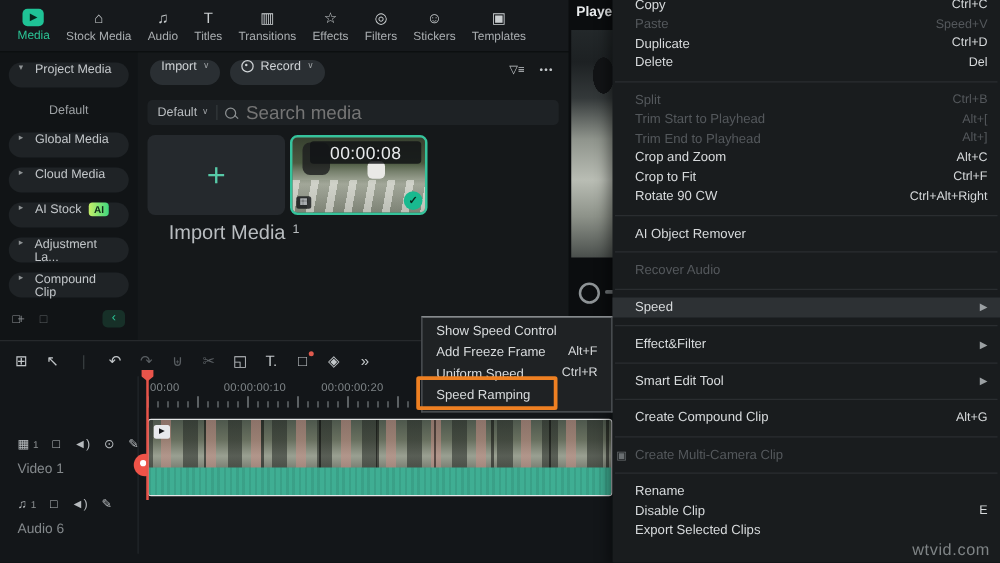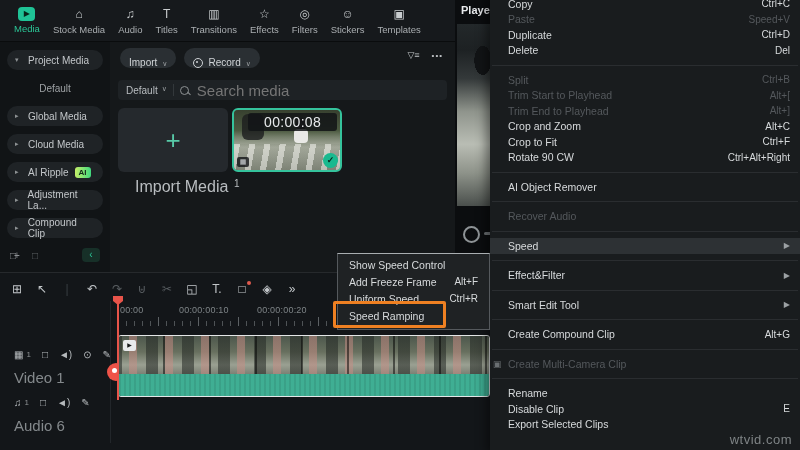--- a/index.html
+++ b/index.html
@@ -13,34 +13,34 @@
           border-bottom:1px solid #0a0c0d}
   .tab{display:flex;flex-direction:column;align-items:center;gap:2px;font-size:9.5px;color:#aaaeb1;cursor:default}
   .tab .ticon{font-size:12px;height:15px;line-height:15px;color:#c9cdcf}
   .tab.active{color:#2bc596}
   .tab.active .ticon{background:#1fc396;color:#07241a;width:17px;height:14px;border-radius:4px;
                      font-size:8px;text-align:center;line-height:14px}
 
   
   #sidebar{position:absolute;left:0;top:42px;width:110px;height:230px;background:#111416;box-sizing:border-box;padding-top:8px}
   .side-pill{margin:0 7px 8px;height:20px;background:#1f2326;border-radius:10px;display:flex;
-             align-items:center;font-size:10px;color:#c3c7ca;padding:0 8px;gap:6px;box-sizing:border-box}
+             align-items:flex-start;font-size:10px;color:#c3c7ca;padding:0 8px;gap:6px;box-sizing:border-box}
   .side-plain{margin:0 7px 8px;height:20px;display:flex;align-items:center;justify-content:center;
               font-size:10px;color:#9da1a4}
   .chev{font-size:7px;color:#8d9193;width:7px}
   .ai-badge{background:linear-gradient(90deg,#c6ef68,#3fd87e);color:#10291a;font-size:8px;font-weight:bold;
             padding:0 4px;border-radius:3px;height:11px;line-height:11px}
   #side-bottom{position:absolute;left:0;top:206px;width:110px;display:flex;align-items:center;
                padding:0 10px;gap:14px;color:#8c9093;font-size:11px;box-sizing:border-box}
   #collapse-btn{margin-left:auto;width:18px;height:14px;background:#173028;color:#2bc596;border-radius:4px;
                 font-size:10px;line-height:13px;text-align:center}
 
   
   #mediapanel{position:absolute;left:110px;top:42px;width:345px;height:230px;background:#15181a}
-  .pill-btn{height:20px;background:#2a2f33;border-radius:10px;display:flex;align-items:flex-end;
+  .pill-btn{height:20px;background:#2a2f33;border-radius:10px;display:flex;align-items:flex-start;
             gap:5px;font-size:10px;color:#cfd3d6;padding:0 9px;box-sizing:border-box}
   .pill-chev{font-size:7px;color:#9a9ea1}
   .rec-dot{width:8px;height:8px;border:1.5px solid #cfd3d6;border-radius:50%;display:inline-block;position:relative}
   .rec-dot::after{content:"";position:absolute;left:1.5px;top:1.5px;width:2px;height:2px;background:#cfd3d6;border-radius:50%}
   #panel-actions{position:absolute;right:12px;top:8px;display:flex;gap:12px;align-items:center;color:#c2c6c9;font-size:10px}
   #searchbar{position:absolute;left:8px;right:8px;top:38px;height:20px;background:#1e2225;border-radius:4px;
              display:flex;align-items:center;font-size:10px;color:#b9bdc0;padding:0 8px;gap:6px}
   .vdiv{width:1px;height:12px;background:#33383b}
   .mag{width:7px;height:7px;border:1.2px solid #8d9193;border-radius:50%;position:relative;display:inline-block}
   .mag::after{content:"";position:absolute;width:4px;height:1.2px;background:#8d9193;transform:rotate(45deg);right:-3px;bottom:-1px}
@@ -86,21 +86,21 @@
   .tli.reddot::after{content:"";position:absolute;right:-2px;top:-1px;width:4px;height:4px;background:#e05a4e;border-radius:50%}
   #ruler{position:absolute;left:110px;right:0;top:30px;height:26px}
   .rlabel{position:absolute;top:2px;font-size:9px;color:#7e8487;letter-spacing:.2px}
   #ticks-minor{position:absolute;left:8px;right:0;bottom:3px;height:5px;
      background:repeating-linear-gradient(90deg,#4e5356 0 1px,transparent 1px 8px)}
   #ticks-major{position:absolute;left:8px;right:0;bottom:3px;height:9px;
      background:repeating-linear-gradient(90deg,#5c6164 0 1px,transparent 1px 40px)}
   #track-divider{position:absolute;left:110px;top:28px;bottom:8px;width:1px;background:#22262a}
   .trackhead{position:absolute;left:14px;display:flex;gap:11px;align-items:center;font-size:10px;color:#b6babd}
   .trackhead .suffix{font-size:8px;color:#8d9193;margin-left:-8px}
-  .tracklabel{position:absolute;left:14px;font-size:15px;color:#84898c}
+  .tracklabel{position:absolute;left:14px;font-size:11px;color:#84898c}
   #video-clip{position:absolute;left:118px;top:62px;width:372px;height:62px;border:1px solid #e4e6e7;border-radius:3px;
               overflow:hidden;background:#2a2e30;z-index:2;box-sizing:border-box}
   #clip-thumbs{position:absolute;left:0;right:0;top:0;height:40px;
      background:repeating-linear-gradient(90deg,transparent 0 44px,rgba(0,0,0,.5) 44px 46px),
                 repeating-linear-gradient(90deg,rgba(201,141,133,.5) 10px 18px,transparent 18px 27px,rgba(35,40,36,.55) 27px 39px,transparent 39px 46px),
                 linear-gradient(180deg,#4d574c 0%,#68705f 40%,#9aa092 72%,#757a6e 100%)}
   #clip-wave{position:absolute;left:0;right:0;bottom:0;height:22px;background:#3fae93;
      background-image:repeating-linear-gradient(90deg,rgba(0,0,0,.08) 0 2px,transparent 2px 5px)}
   #clip-playbadge{position:absolute;left:4px;top:4px;width:13px;height:11px;background:#e8eaec;border-radius:2px;
       color:#17191b;font-size:6px;line-height:11px;text-align:center}
@@ -184,21 +184,21 @@
       <div class="side-pill">
         <span class="chev">▸</span>
         <span>Global Media</span>
       </div>
       <div class="side-pill">
         <span class="chev">▸</span>
         <span>Cloud Media</span>
       </div>
       <div class="side-pill">
         <span class="chev">▸</span>
-        <span>AI Ripple</span>
+        <span>AI Stock</span>
         <span class="ai-badge">AI</span>
       </div>
       <div class="side-pill">
         <span class="chev">▸</span>
         <span>Adjustment La...</span>
       </div>
       <div class="side-pill">
         <span class="chev">▸</span>
         <span>Compound Clip</span>
       </div>

